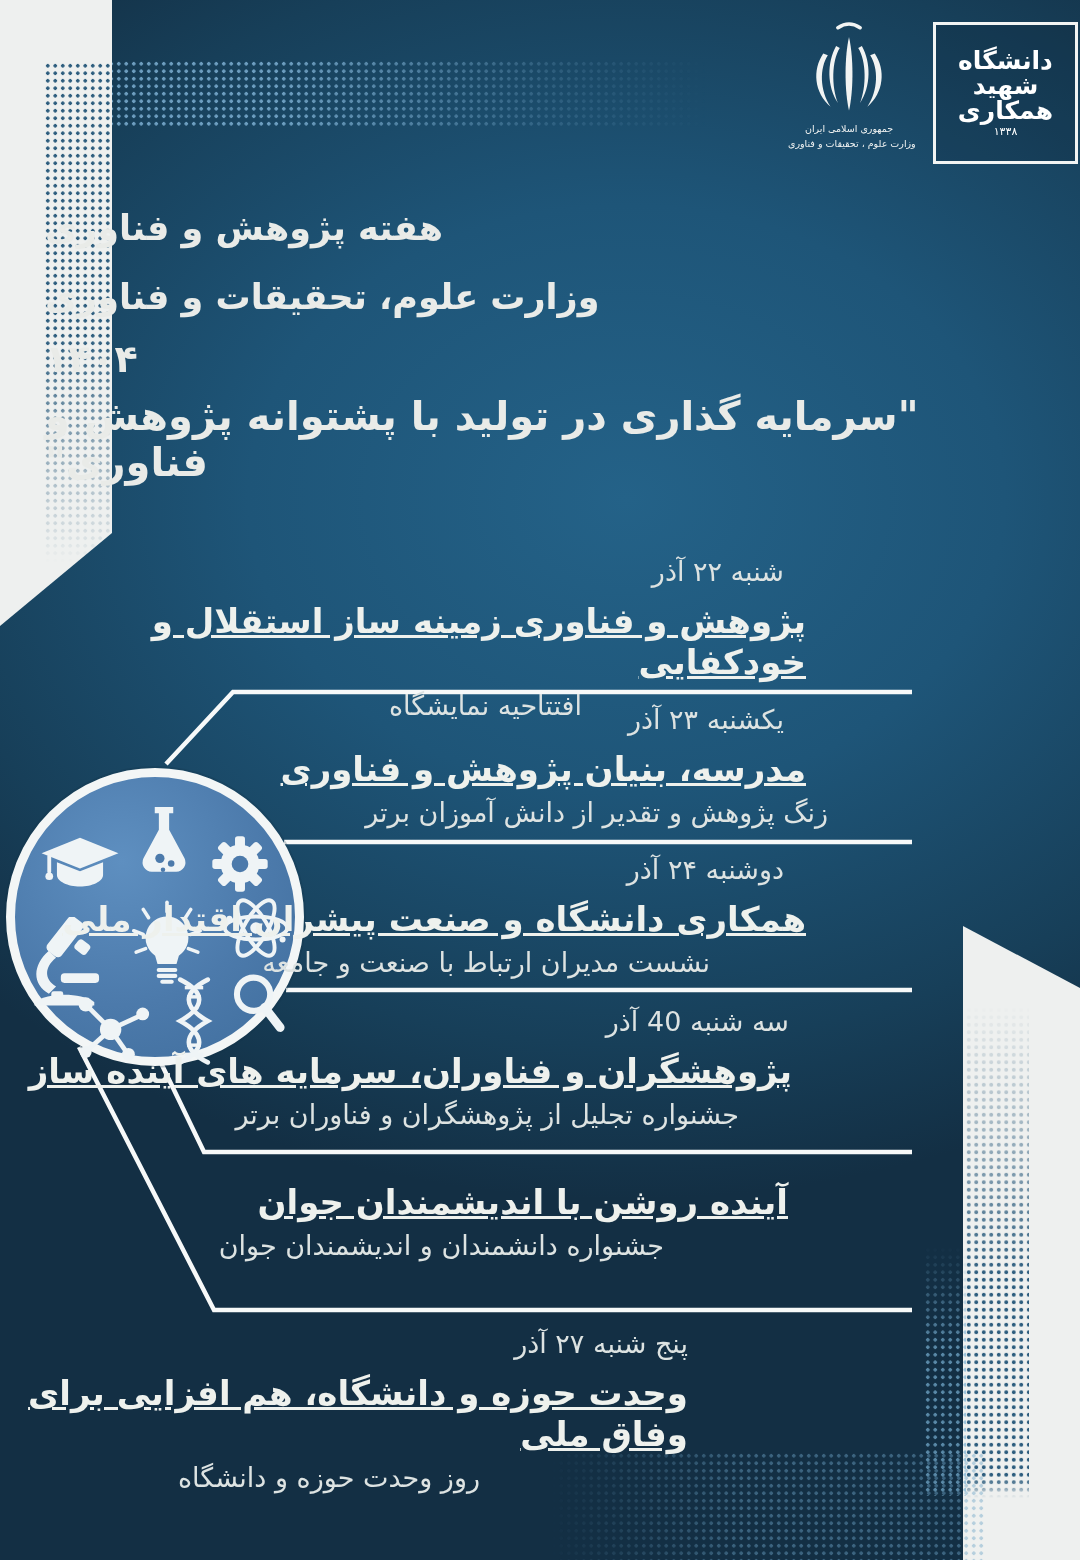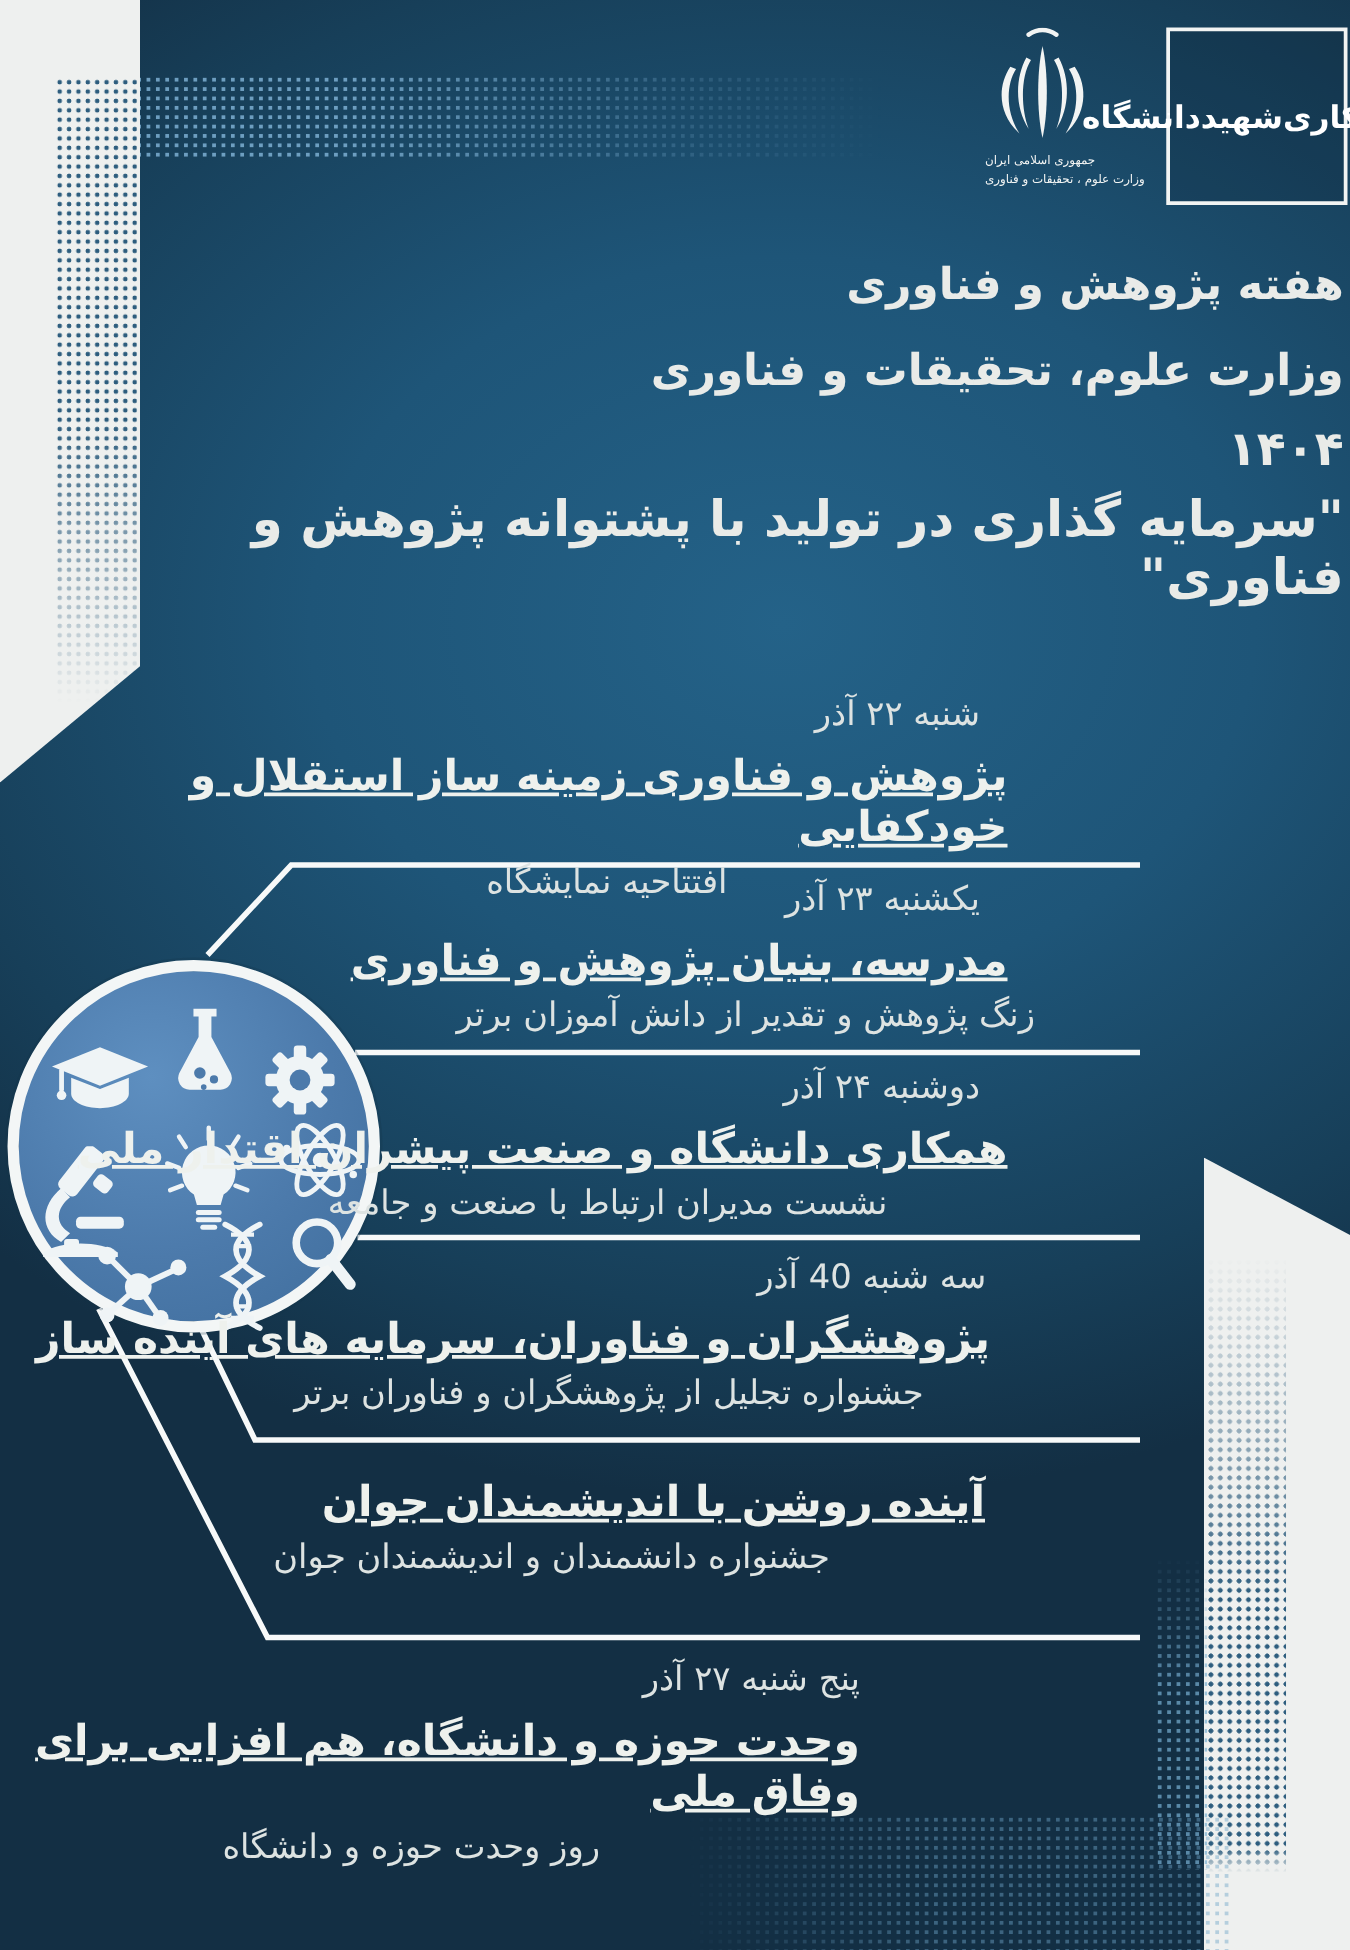--- a/index.html
+++ b/index.html
@@ -47,31 +47,31 @@
     mask-image:linear-gradient(to bottom,transparent,#000 40%);
   }
   .dots-bottom{
     left:550px;top:1452px;width:434px;height:108px;
     background-image:radial-gradient(circle,rgba(110,165,200,.45) 1.6px,transparent 1.9px);
     background-size:7.5px 7.5px;
     -webkit-mask-image:linear-gradient(to left,#000 55%,transparent 100%);
     mask-image:linear-gradient(to left,#000 55%,transparent 100%);
   }
   
-  .gov-logo{position:absolute;left:788px;top:22px;width:122px;text-align:left;color:#fff;}
+  .gov-logo{position:absolute;left:788px;top:22px;width:122px;text-align:center;color:#fff;}
   .gov-logo .caption{font-size:9.5px;line-height:1.55;white-space:nowrap;color:#f2f4f3;}
   .sbu-logo{
     position:absolute;left:933px;top:22px;width:145px;height:142px;box-sizing:border-box;
     border:3px solid #f2f4f3;background:rgba(10,28,42,.18);color:#fff;
-    display:flex;align-items:center;justify-content:center;
+    display:flex;flex-direction:column;align-items:center;justify-content:center;
   }
   .sbu-logo .cal{font-weight:700;font-size:25px;line-height:1.0;letter-spacing:1px;}
   .sbu-logo .yr{font-size:11px;margin-top:2px;letter-spacing:2px;}
   
-  .title-block{position:absolute;left:45px;top:208px;width:1030px;text-align:right;color:#e9ebe8;direction:rtl;}
+  .title-block{position:absolute;left:45px;top:208px;width:1030px;text-align:left;color:#e9ebe8;direction:rtl;}
   .title-block .t1{font-size:35px;font-weight:700;}
   .title-block .t2{font-size:35px;font-weight:700;margin-top:29px;}
   .title-block .t3{font-size:38px;font-weight:800;margin-top:20px;letter-spacing:4px;}
   .title-block .t4{font-size:40px;font-weight:800;margin-top:12px;}
   
   .connectors{position:absolute;left:0;top:0;width:1080px;height:1560px;}
   
   .science-circle{
     position:absolute;left:6px;top:768px;width:298px;height:298px;border-radius:50%;
     box-sizing:border-box;border:9px solid #f3f6f6;

